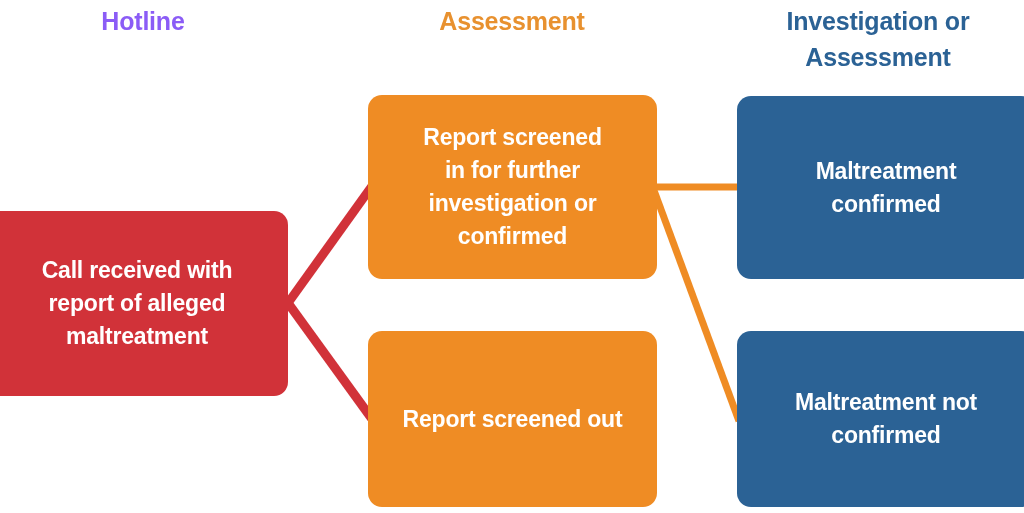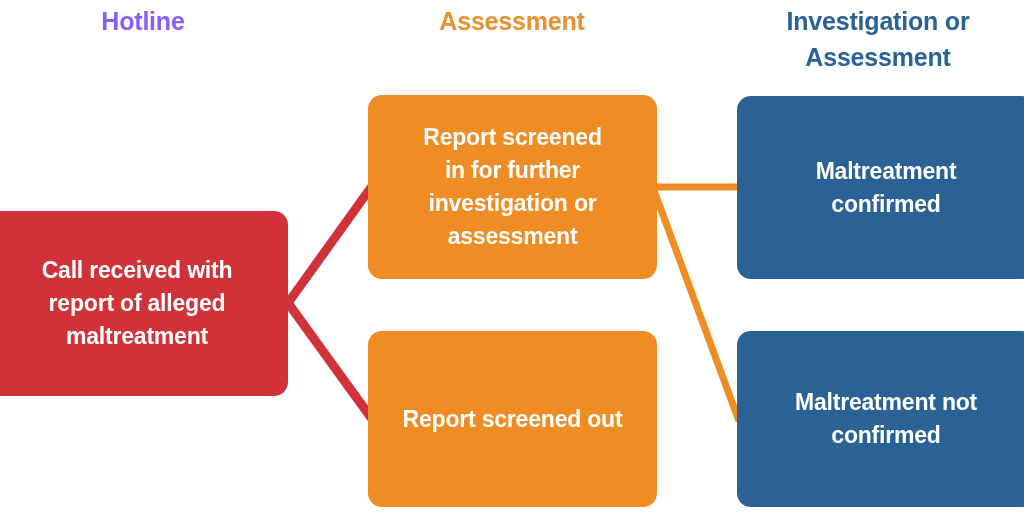--- a/index.html
+++ b/index.html
@@ -136,21 +136,21 @@
     <path d="M 652 185 L 739 421" stroke="#EF8C24" stroke-width="7" fill="none" stroke-linecap="butt"></path>
   </svg>
 
   <div class="node" id="node-call">Call received with
 report of alleged
 maltreatment</div>
 
   <div class="node" id="node-screened-in">Report screened
 in for further
 investigation or
-assessment</div>
+confirmed</div>
 
   <div class="node" id="node-screened-out">Report screened out</div>
 
   <div class="node" id="node-confirmed">Maltreatment
 confirmed</div>
 
   <div class="node" id="node-not-confirmed">Maltreatment not
 confirmed</div>
 
 </div>

